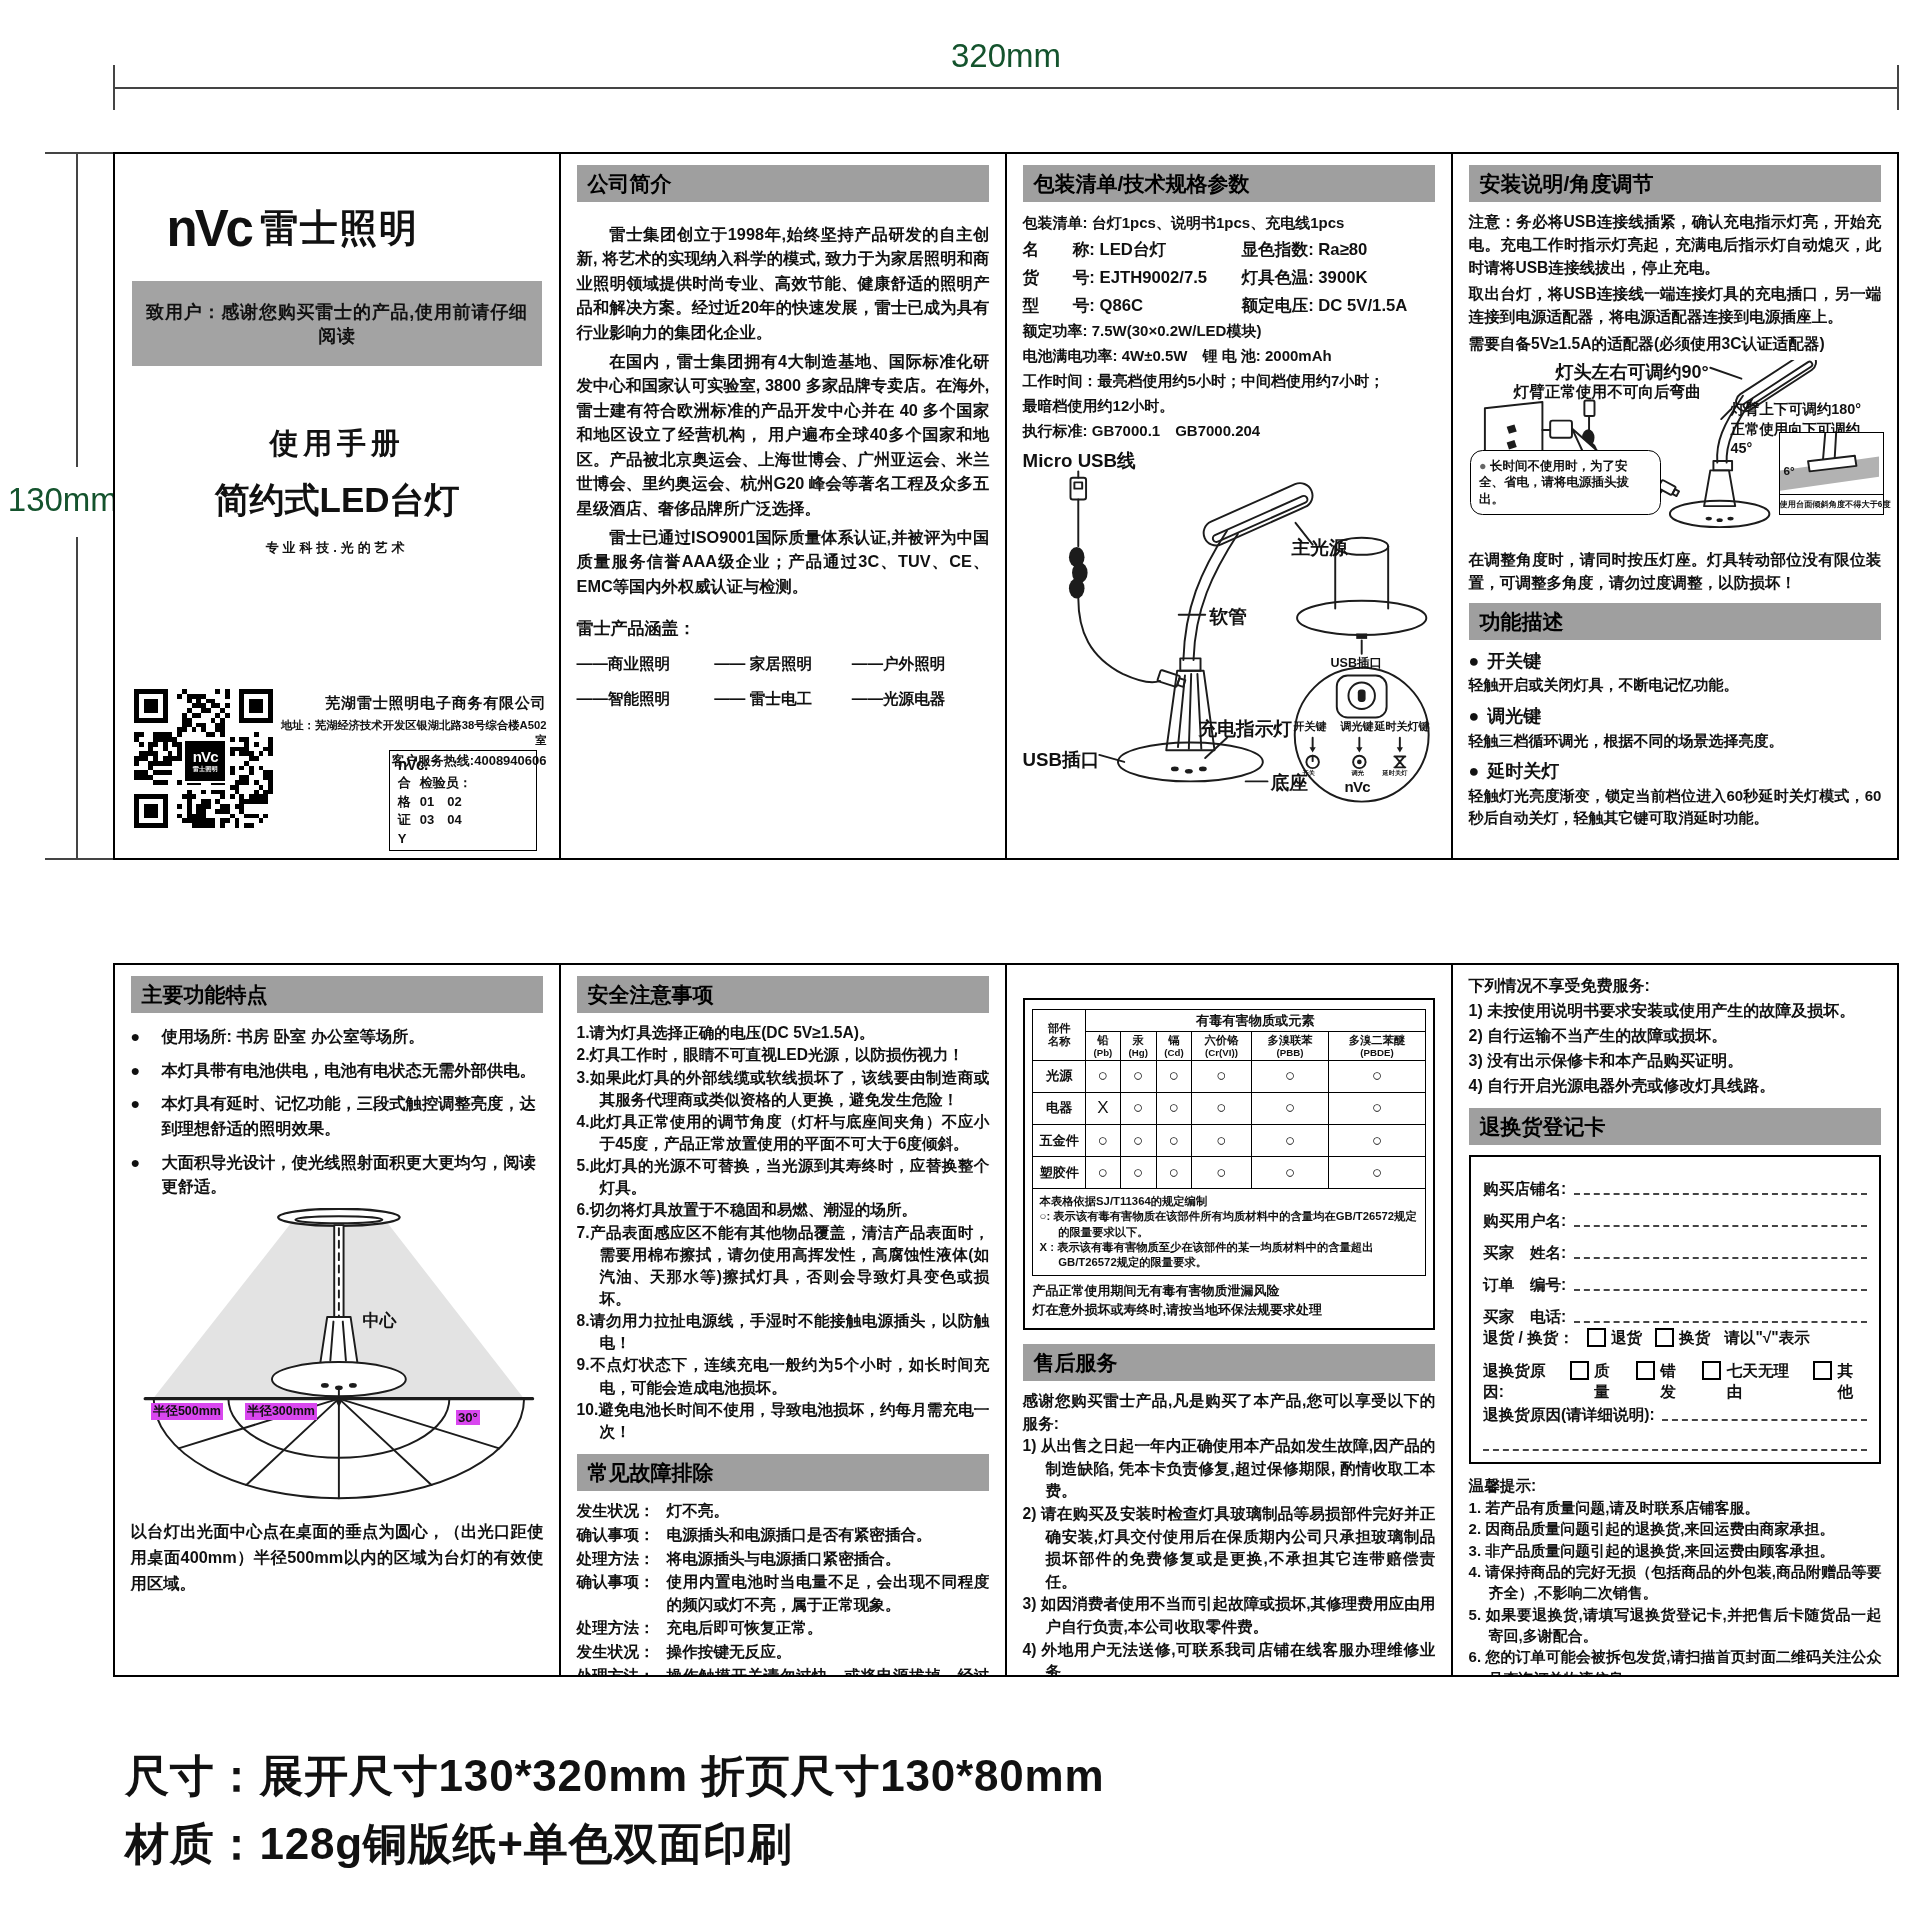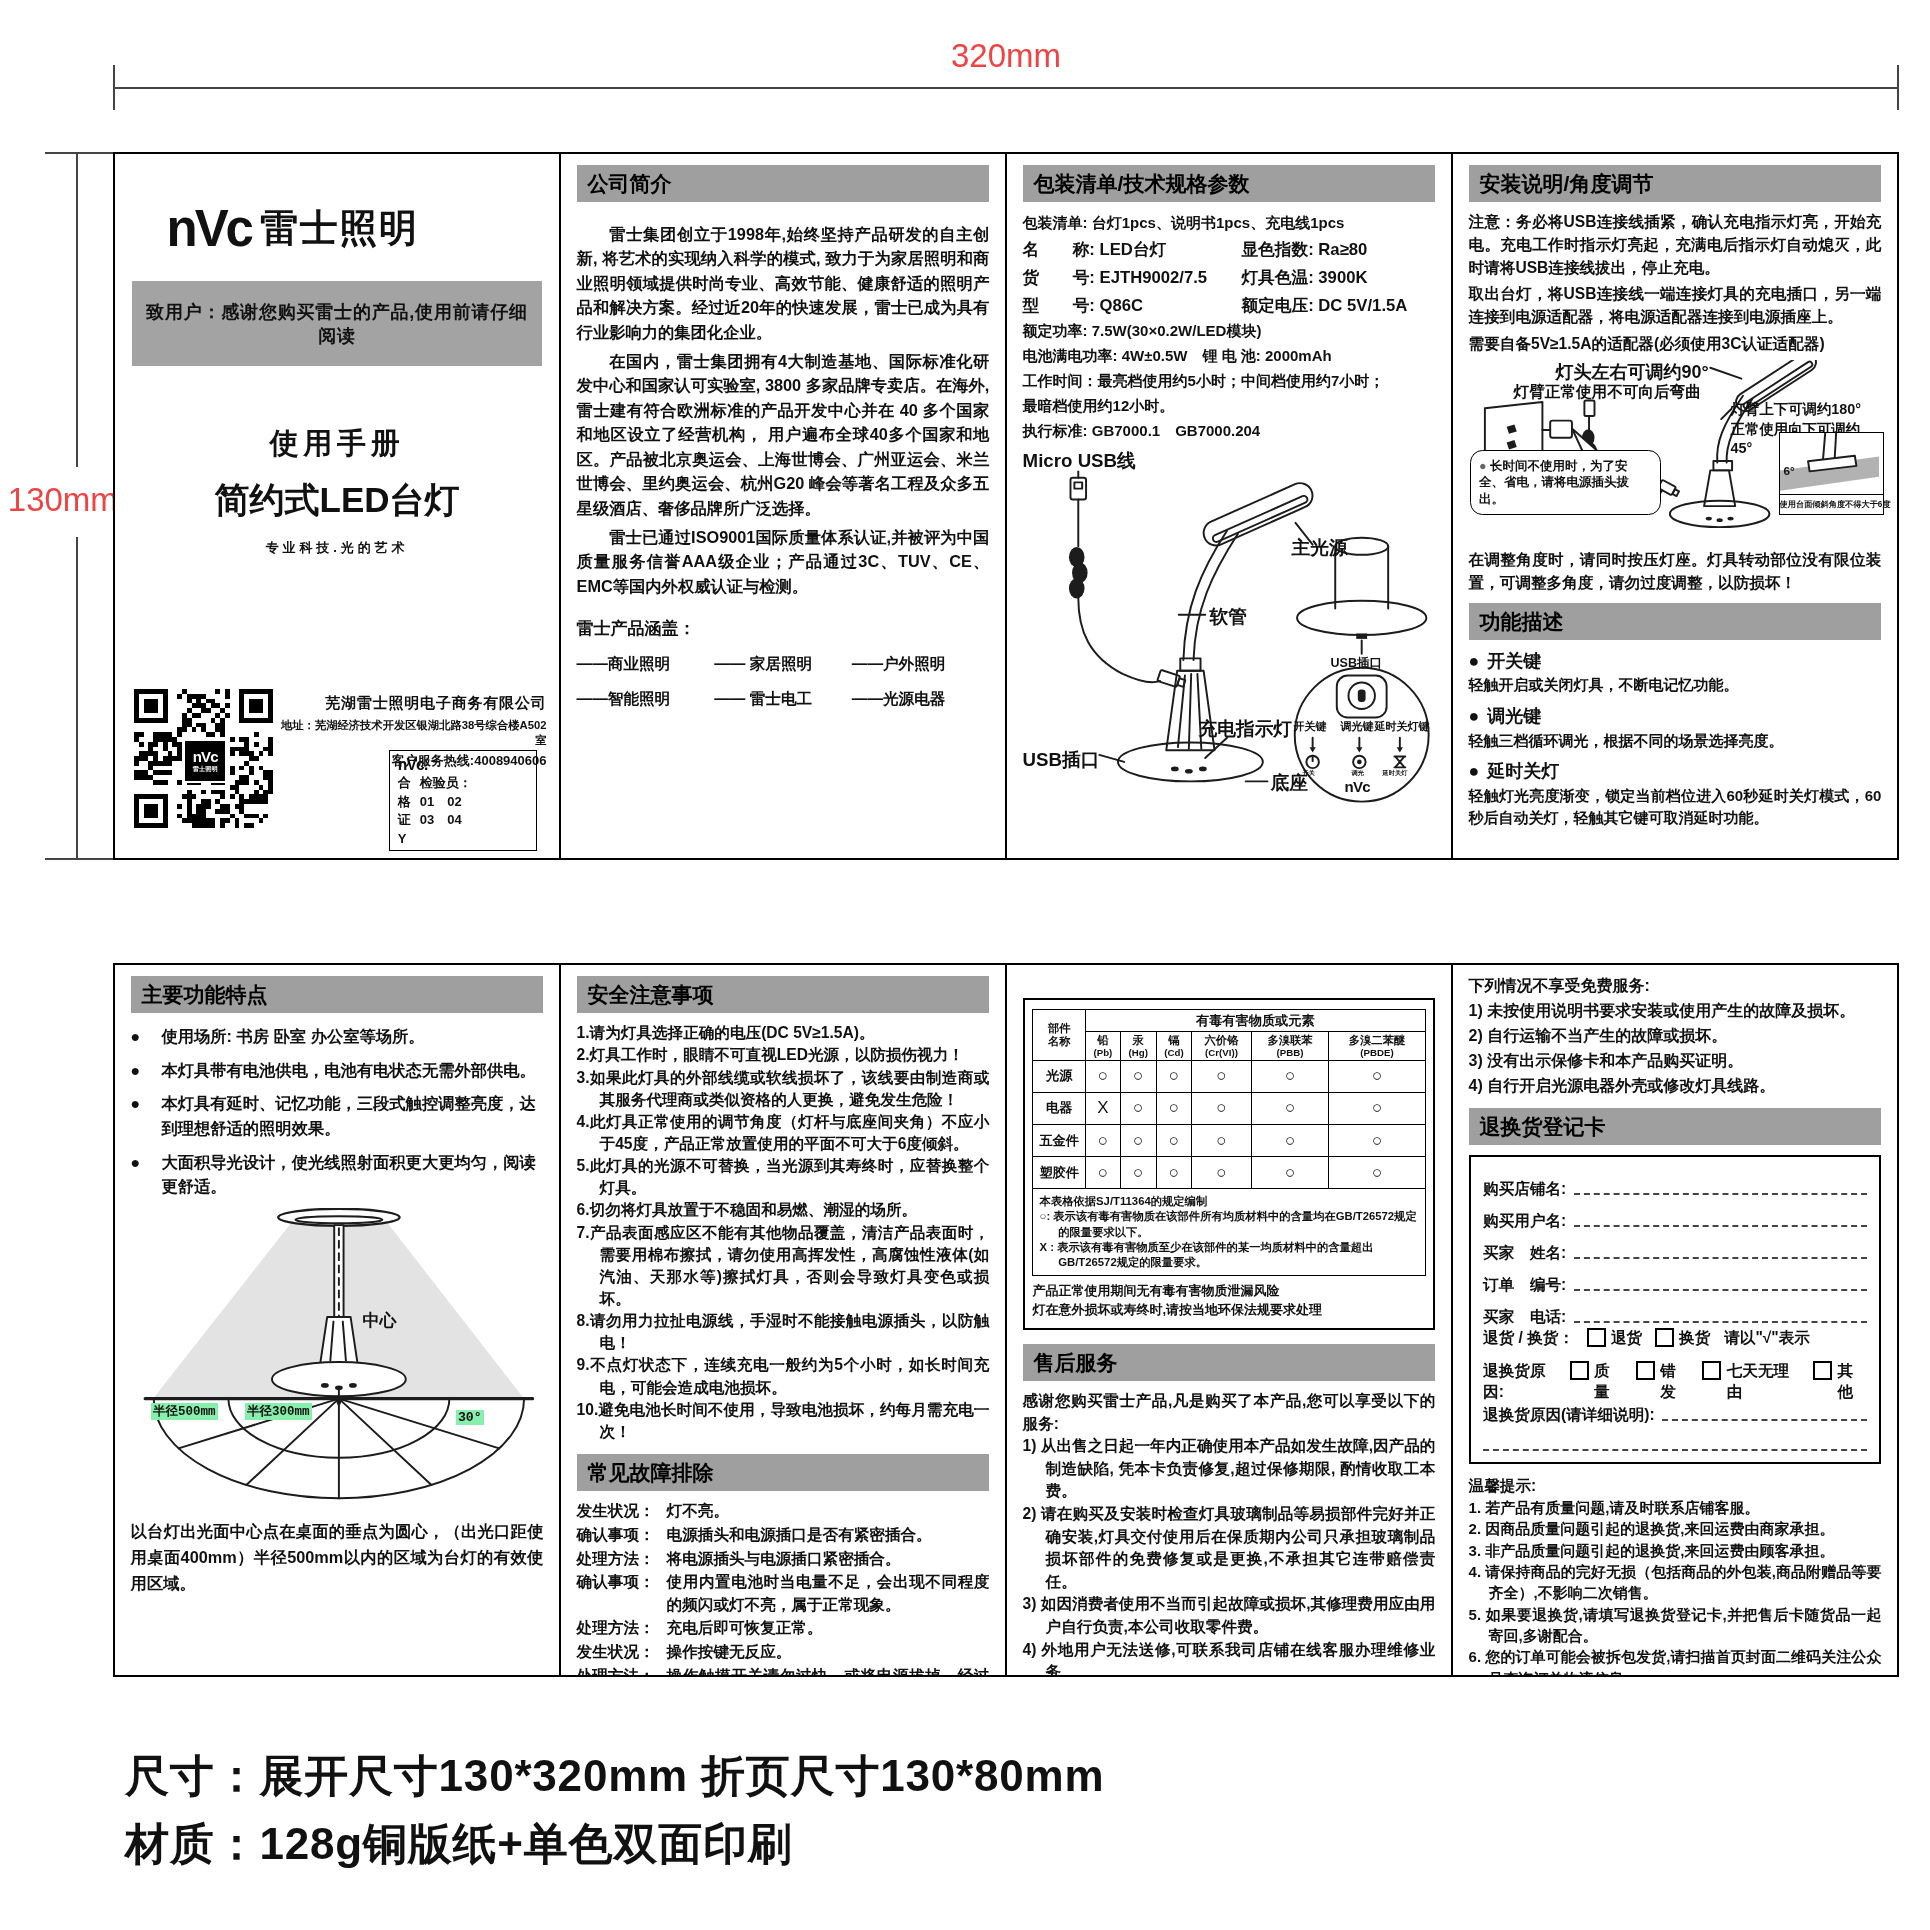--- a/index.html
+++ b/index.html
@@ -1,19 +1,19 @@
 <!DOCTYPE html>
 <html style="font-size:12.5px"><head>
 <meta charset="utf-8">
 <style>
   html,body{margin:0;padding:0;background:#fff;}
   .sheet{position:relative;width:1931px;height:1931px;background:#fff;
          font-family:"Liberation Sans","DejaVu Sans",sans-serif;color:#111;}
   
-  .dimlab{position:absolute;font-size:33px;color:#ef4444;font-weight:normal;}
+  .dimlab{position:absolute;font-size:33px;color:#14532d;font-weight:normal;}
   .dline{position:absolute;background:#444;}
   
   .page{position:absolute;left:113px;width:1786px;border:2.3px solid #000;display:flex;background:#fff;box-sizing:border-box;}
   .panel{flex:1 1 0;border-right:2.3px solid #000;padding:0 15.6px;box-sizing:border-box;position:relative;overflow:hidden;font-weight:bold;}
   .panel:last-child{border-right:none;}
   .hdr{background:#9f9f9f;color:#000;font-weight:bold;font-size:21px;height:37px;line-height:37px;padding-left:11px;margin:11px 0 9.3px;}
   .p{font-size:16.3px;line-height:1.5;text-align:justify;margin:4.7px 0;}
   .ind{text-indent:2em;}
   
   .logo-row{display:flex;align-items:center;gap:9.3px;margin:45px 0 0 36px;}
@@ -45,21 +45,21 @@
   .pair{display:flex;font-size:16.7px;line-height:1.66;}
   .pair .l{width:53%;}
   .pair .r{flex:1;}
   
   .dgm{position:relative;margin-top:4.7px;}
   .dgm svg.art{position:absolute;left:0;top:0;}
   .ln *{stroke:#1c1c1c;stroke-width:2.5;fill:none;stroke-linecap:round;stroke-linejoin:round;}
   .ln .fill{fill:#1c1c1c;stroke:none;}
   .ln .thick{stroke-width:4;}
   .dlab{position:absolute;white-space:nowrap;font-weight:bold;}
-  .wbg{background:#86efac;padding:0 2.3px;font-family:Liberation Mono, monospace;}
+  .wbg{background:#d946ef;padding:0 2.3px;}
   
   .ip{font-size:15.6px;line-height:1.46;text-align:justify;margin:3.9px 0;}
   .callout{position:absolute;border:1.9px solid #000;border-radius:12.5px;padding:6.2px 7.8px;font-size:12.5px;line-height:1.35;background:#fff;}
   .callout .gb{color:#666;}
   .inset{position:absolute;border:1.9px solid #000;background:#fff;}
   .inset .cap{position:absolute;left:0;right:0;bottom:0;height:19.5px;border-top:1.6px solid #000;font-size:8.2px;line-height:19.5px;text-align:center;white-space:nowrap;}
   .fi-t{font-size:18px;margin:7.8px 0 1.6px;}
   .fi-d{font-size:15px;line-height:1.45;text-align:justify;}
   .blt{margin-right:7.8px;}
   

